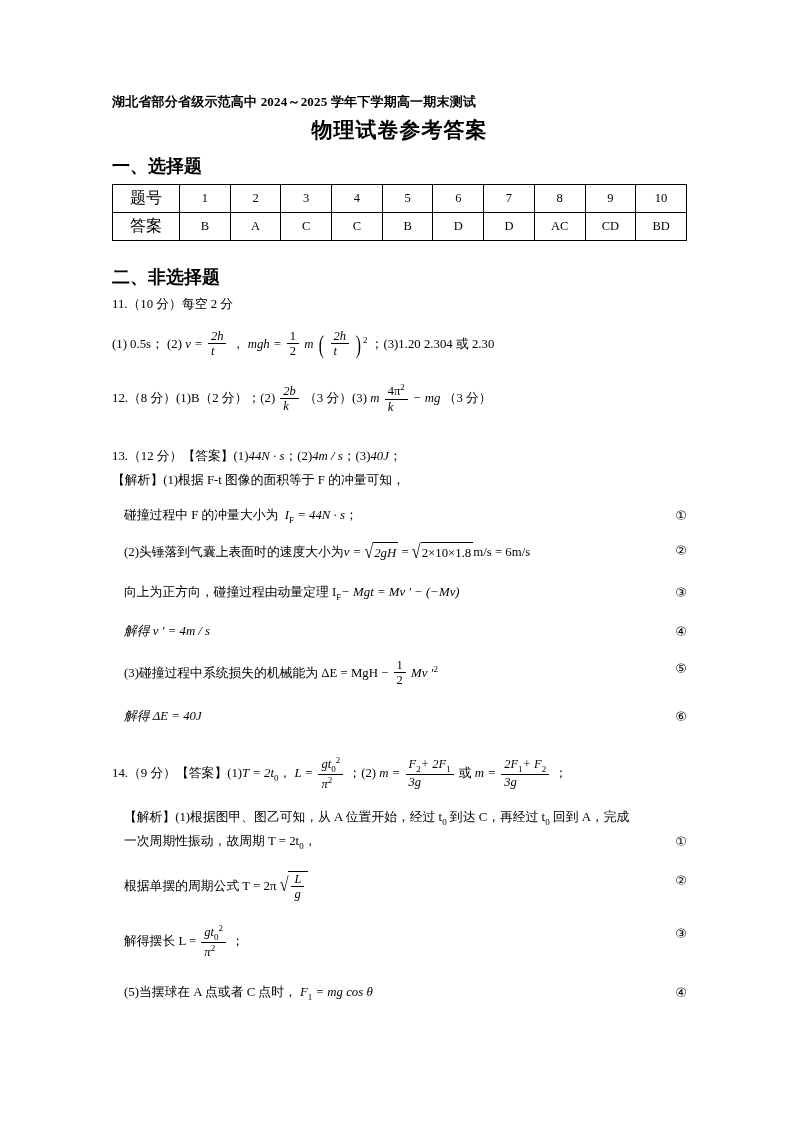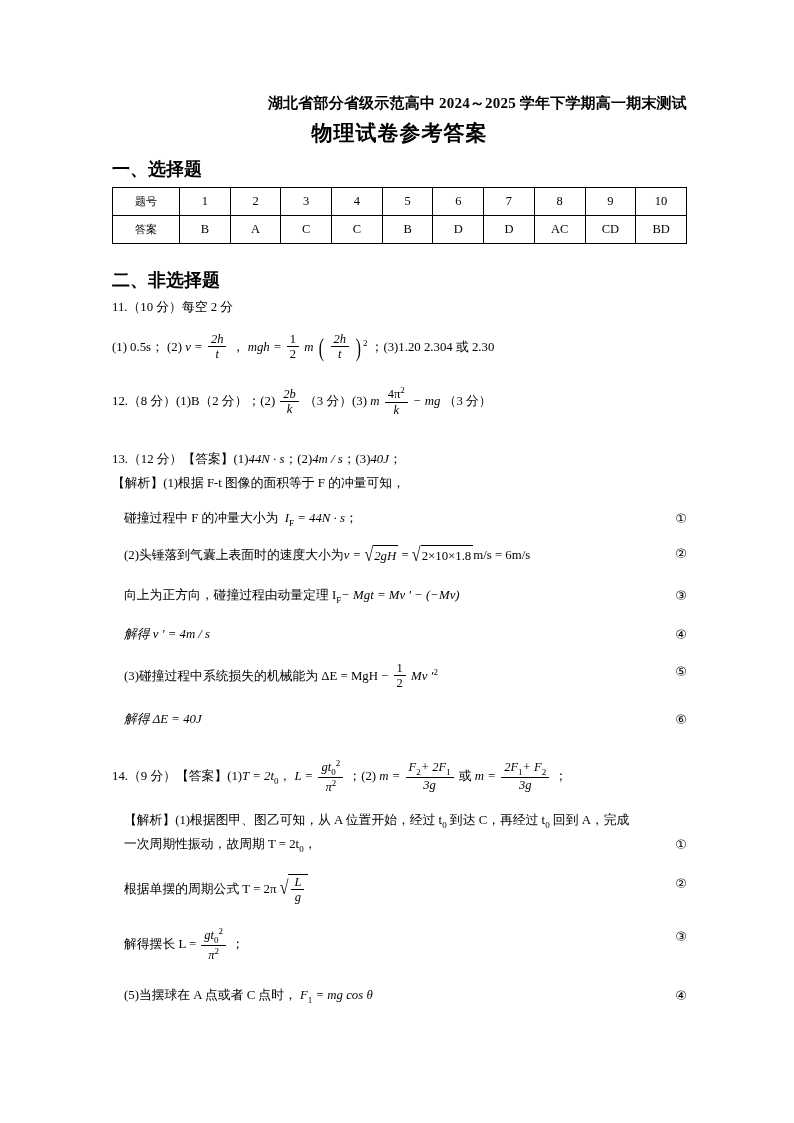--- a/index.html
+++ b/index.html
@@ -23,23 +23,23 @@
     padding: 0;
   }
   .content {
     position: absolute;
     left: 112px;
     top: 92px;
     width: 575px;
   }
   .doc-title {
     font-family: "Liberation Serif", serif;
-    font-size: 15px;
+    font-size: 13px;
     font-weight: bold;
-    text-align: right;
+    text-align: left;
     letter-spacing: 0.2px;
     margin: 0 0 4px 0;
     line-height: 1.5;
   }
   .doc-subtitle {
     font-family: "DejaVu Sans", sans-serif;
     font-size: 21px;
     font-weight: bold;
     text-align: center;
     margin: 2px 0 10px 0;
@@ -60,21 +60,21 @@
   table.answers td {
     border: 1px solid #000;
     height: 25px;
     text-align: center;
     vertical-align: middle;
     font-size: 12.5px;
     font-family: "Liberation Serif", serif;
   }
   table.answers td.hdr {
     font-family: "DejaVu Sans", sans-serif;
-    font-size: 11px;
+    font-size: 16px;
     width: 64px;
   }
   .para {
     font-size: 12.8px;
     line-height: 1.5;
     margin: 0 0 4px 0;
     position: relative;
   }
   .blk {
     position: relative;
@@ -89,21 +89,21 @@
   }
   .circ {
     display: inline-block;
     font-family: "DejaVu Sans", sans-serif;
     font-size: 13px;
   }
   i.v { font-style: italic; font-family: "Liberation Serif", serif; }
   .frac {
     display: inline-block;
     vertical-align: middle;
-    text-align: center;
+    text-align: left;
     font-size: 12.5px;
     line-height: 1.15;
     margin: 0 2px;
     position: relative;
     top: -1px;
   }
   .frac .num { display: block; padding: 0 3px; border-bottom: 1px solid #000; }
   .frac .den { display: block; padding: 0 3px; }
   .paren {
     display: inline-block;

